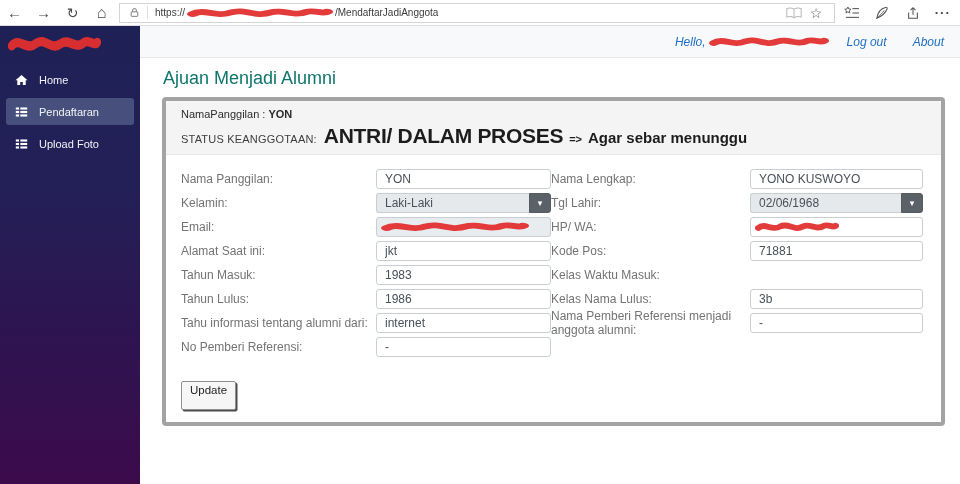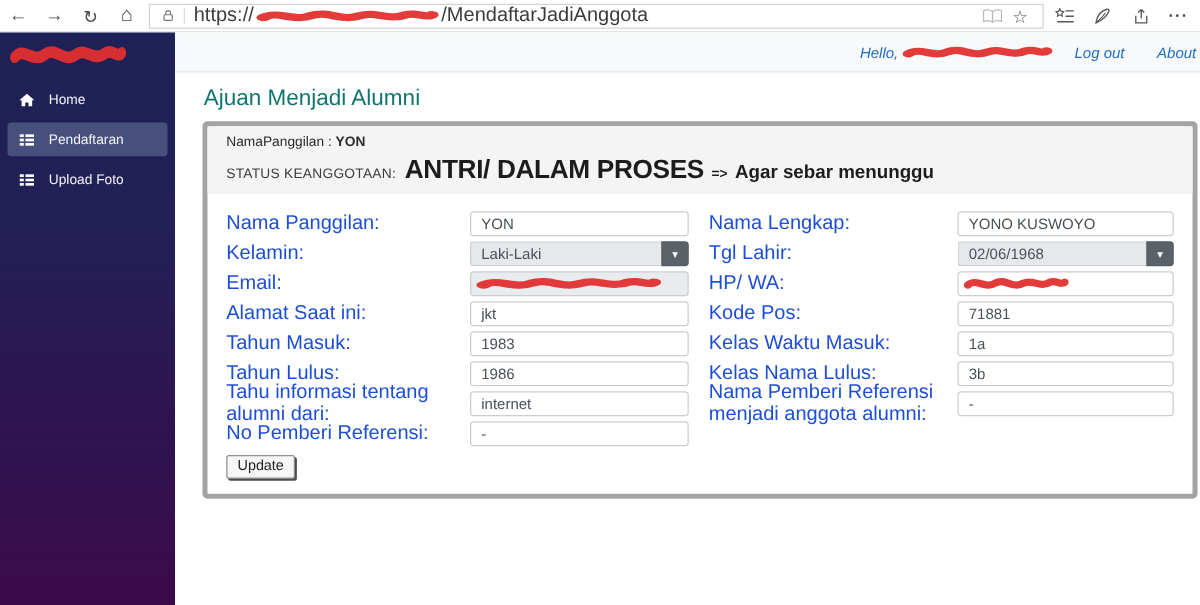--- a/index.html
+++ b/index.html
@@ -7,21 +7,21 @@
     font-family:"Liberation Sans", sans-serif; background:#fff; }
 
   
   .chrome { height:26px; background:#fff; border-bottom:1px solid #dcdcdc;
     display:flex; align-items:center; }
   .nav-btn { width:29px; height:26px; display:flex; align-items:center; justify-content:center;
     font-size:15px; color:#4a4a4a; cursor:default; }
   .addr { flex:0 0 716px; height:20px; margin-left:3px; border:1px solid #d4d4d4;
     background:#fff; display:flex; align-items:center; padding:0 7px; }
   .addr .sep { width:1px; height:13px; background:#ddd; margin:0 7px 0 6px; }
-  .addr .url { font-size:16px; color:#3c3c3c; display:flex; align-items:center; flex:1; white-space:nowrap; }
+  .addr .url { font-size:10px; color:#3c3c3c; display:flex; align-items:center; flex:1; white-space:nowrap; }
   .addr-ico { display:flex; align-items:center; justify-content:center; width:22px; height:20px; }
   .chrome-right { flex:1; display:flex; align-items:center; justify-content:space-evenly; height:26px; }
   .chrome-right .nav-btn { width:26px; }
   .dots { font-size:13px; letter-spacing:1px; color:#444; font-weight:bold; }
 
   
   .app { display:flex; height:458px; }
   .sidebar { width:140px; background:linear-gradient(180deg,#1e2156 0%, #232057 35%, #2e1451 68%, #3c0a4b 100%);
     flex-shrink:0; position:relative; }
   .logo-wrap { padding:7px 8px 10px 8px; height:32px; }
@@ -47,37 +47,37 @@
   .nick-line { font-size:11px; color:#2c2c2c; margin-bottom:4px; }
   .nick-line b { font-weight:bold; }
   .status-line { display:flex; align-items:baseline; white-space:nowrap; }
   .status-label { font-size:11px; color:#3d3d3d; letter-spacing:.2px; }
   .status-big { font-size:21px; font-weight:800; color:#1c1c1c; letter-spacing:-.3px; margin-left:7px; }
   .status-arrow { font-size:11px; font-weight:bold; color:#1c1c1c; margin:0 6px; }
   .status-note { font-size:15px; font-weight:bold; color:#1c1c1c; }
 
   .card-body { padding:14px 15px 12px 15px; display:flex; }
   .col-left { width:370px; }
-  .col-right { width:372px; margin-left:16px; }
+  .col-right { width:372px; margin-left:0; }
   .frow { display:flex; align-items:center; margin-bottom:4px; height:20px; }
-  .frow .flabel { flex:1; font-size:16px; color:#1d4ed8; }
+  .frow .flabel { flex:1; font-size:12px; color:#737373; }
   .fctl { position:relative; display:flex; }
   .col-left .fctl { width:175px; } .col-right .fctl { width:173px; }
   .tinput { width:100%; height:20px; border:1px solid #c9ced3; border-radius:3px;
     font-family:"Liberation Sans",sans-serif; font-size:12px; color:#495057;
     padding:0 8px; background:#fff; outline:none; }
   .tinput.disabled { background:#e9ecef; }
   .selwrap { width:100%; display:flex; }
   .seltext { flex:1; height:20px; background:#e6e9ec; border:1px solid #c9ced3; border-right:none;
     border-radius:3px 0 0 3px; font-size:12px; color:#495057; display:flex; align-items:center; padding:0 8px; }
   .selbtn { width:22px; height:20px; background:#5a6268; border:1px solid #545b62;
     border-radius:0 3px 3px 0; color:#fff; font-size:9px; display:flex; align-items:center;
     justify-content:center; cursor:pointer; }
-  .update-btn { margin-top:3px; font-family:"Liberation Sans",sans-serif; font-size:11.5px; color:#1f1f1f;
-    background:#f6f6f6; border:1px solid #8f8f8f; border-radius:2px; padding:2px 8px 3px 8px;
+  .update-btn { margin-top:20px; font-family:"Liberation Sans",sans-serif; font-size:11.5px; color:#1f1f1f;
+    background:#f6f6f6; border:1px solid #8f8f8f; border-radius:2px; padding:2px 8px 13px 8px;
     box-shadow:1.5px 1.5px 0 0 #4d4d4d; cursor:pointer; }
 
   
   .scrib { display:inline-block; }
   .scrib svg { width:100%; height:100%; display:block; }
   .scrib-url { width:146px; height:13px; margin:0 2px; }
   .scrib-logo { width:93px; height:21px; }
   .scrib-hello { width:120px; height:13px; margin-left:3px; }
   .scrib-field { position:absolute; left:5px; top:3px; height:13px; z-index:2; }
 </style>
@@ -310,23 +310,20 @@
                   </span>
                 </div>
                 <div class="frow">
                   <span class="flabel">Kode Pos:</span>
                   <span class="fctl">
                     <input class="tinput" value="71881" style="">
                   </span>
                 </div>
                 <div class="frow">
                   <span class="flabel">Kelas Waktu Masuk:</span>
-                  <span class="fctl">
-                    <input class="tinput" value="1a" style="">
-                  </span>
                 </div>
                 <div class="frow">
                   <span class="flabel">Kelas Nama Lulus:</span>
                   <span class="fctl">
                     <input class="tinput" value="3b" style="">
                   </span>
                 </div>
                 <div class="frow">
                   <span class="flabel">Nama Pemberi Referensi menjadi anggota alumni:</span>
                   <span class="fctl">

